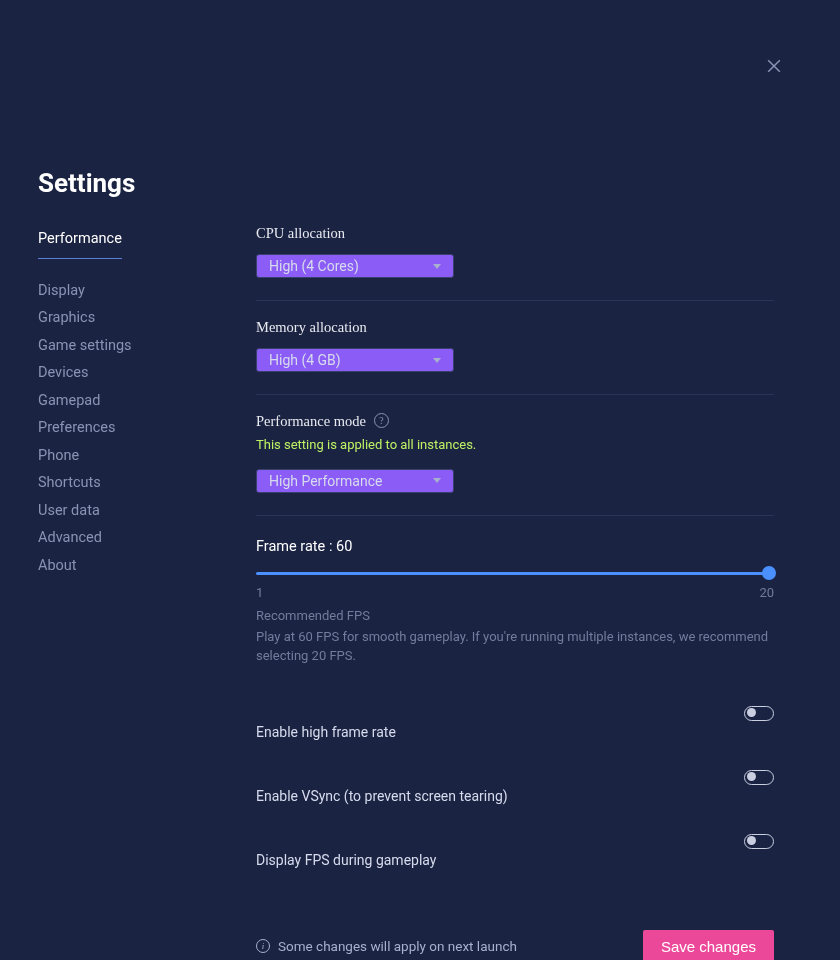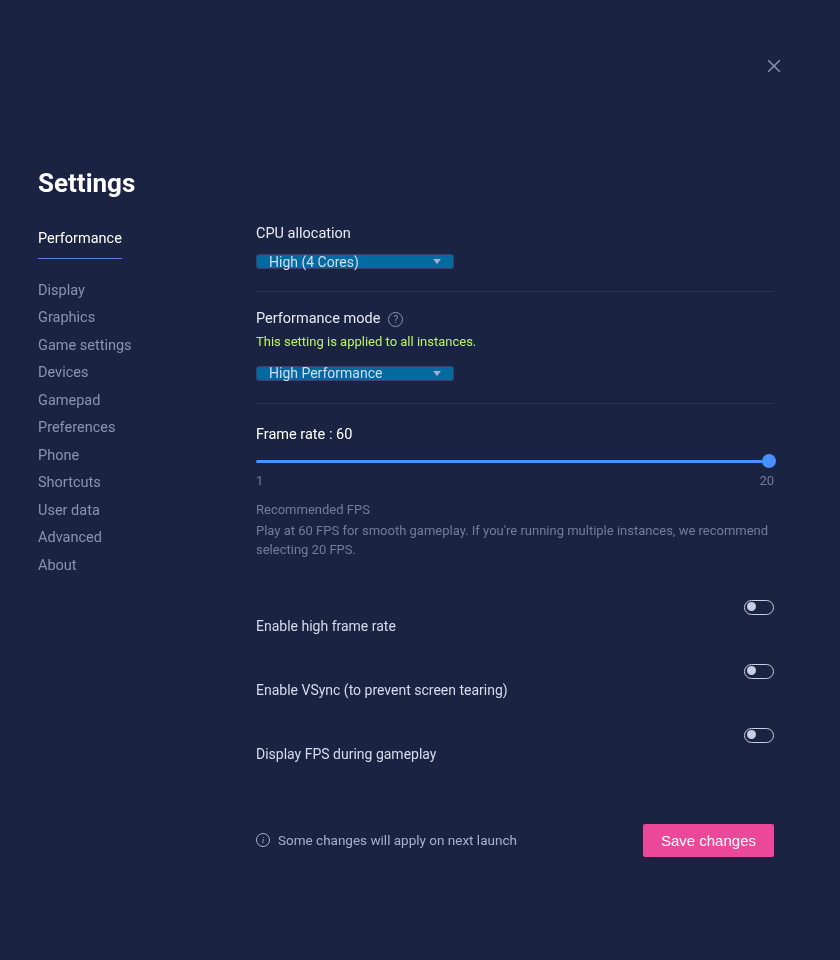--- a/index.html
+++ b/index.html
@@ -60,23 +60,24 @@
     max-width: 518px;
   }
   .section {
     padding-bottom: 22px;
     margin-bottom: 18px;
     border-bottom: 1px solid #2b3458;
   }
   .section:last-of-type { border-bottom: none; margin-bottom: 0; padding-bottom: 0;}
   .label-row {
     display: flex;
-    align-items: flex-end;
+    align-items: flex-start;
     gap: 8px;
     margin-bottom: 12px;
+    font-family: Liberation Serif, serif;
   }
   .field-label {
     font-size: 14.5px;
     color: #e8eaf0;
   }
   .help-icon {
     width: 15px; height: 15px;
     border: 1.5px solid #8a93b3;
     border-radius: 50%;
     display: inline-flex;
@@ -88,22 +89,22 @@
   }
   .hint {
     font-size: 13px;
     color: #bef264;
     margin-top: -6px;
     margin-bottom: 14px;
     line-height: 1.45;
   }
   .select {
     width: 198px;
-    height: 15px;
-    background: #0369a1;
+    height: 24px;
+    background: #8b5cf6;
     border: 1px solid #37416b;
     border-radius: 3px;
     display: flex;
     align-items: center;
     justify-content: space-between;
     padding: 0 12px;
     font-size: 14px;
     color: #d6dbed;
     cursor: pointer;
   }
@@ -140,21 +141,21 @@
   .slider-ticks {
     display: flex;
     justify-content: space-between;
     font-size: 13px;
     color: #737c9c;
     margin-top: 2px;
   }
   .reco-title {
     font-size: 13px;
     color: #737c9c;
-    margin-top: 14px;
+    margin-top: 8px;
   }
   .reco-text {
     font-size: 13px;
     color: #737c9c;
     line-height: 1.5;
     margin-top: 4px;
     margin-bottom: 16px;
   }
   .toggle-row {
     display: flex;
@@ -245,20 +246,29 @@
     <div class="section">
       <div class="label-row">
         <span class="field-label">CPU allocation</span>
       </div>
       <div class="select">
         <span>High (4 Cores)</span>
         <span class="caret"></span>
       </div>
     </div>
 
+    <div class="section">
+      <div class="label-row">
+        <span class="field-label">Memory allocation</span>
+      </div>
+      <div class="select">
+        <span>High (4 GB)</span>
+        <span class="caret"></span>
+      </div>
+    </div>
 
     <div class="section">
       <div class="label-row">
         <span class="field-label">Performance mode</span>
         <span class="help-icon">?</span>
       </div>
       <div class="hint">This setting is applied to all instances.</div>
       <div class="select">
         <span>High Performance</span>
         <span class="caret"></span>

